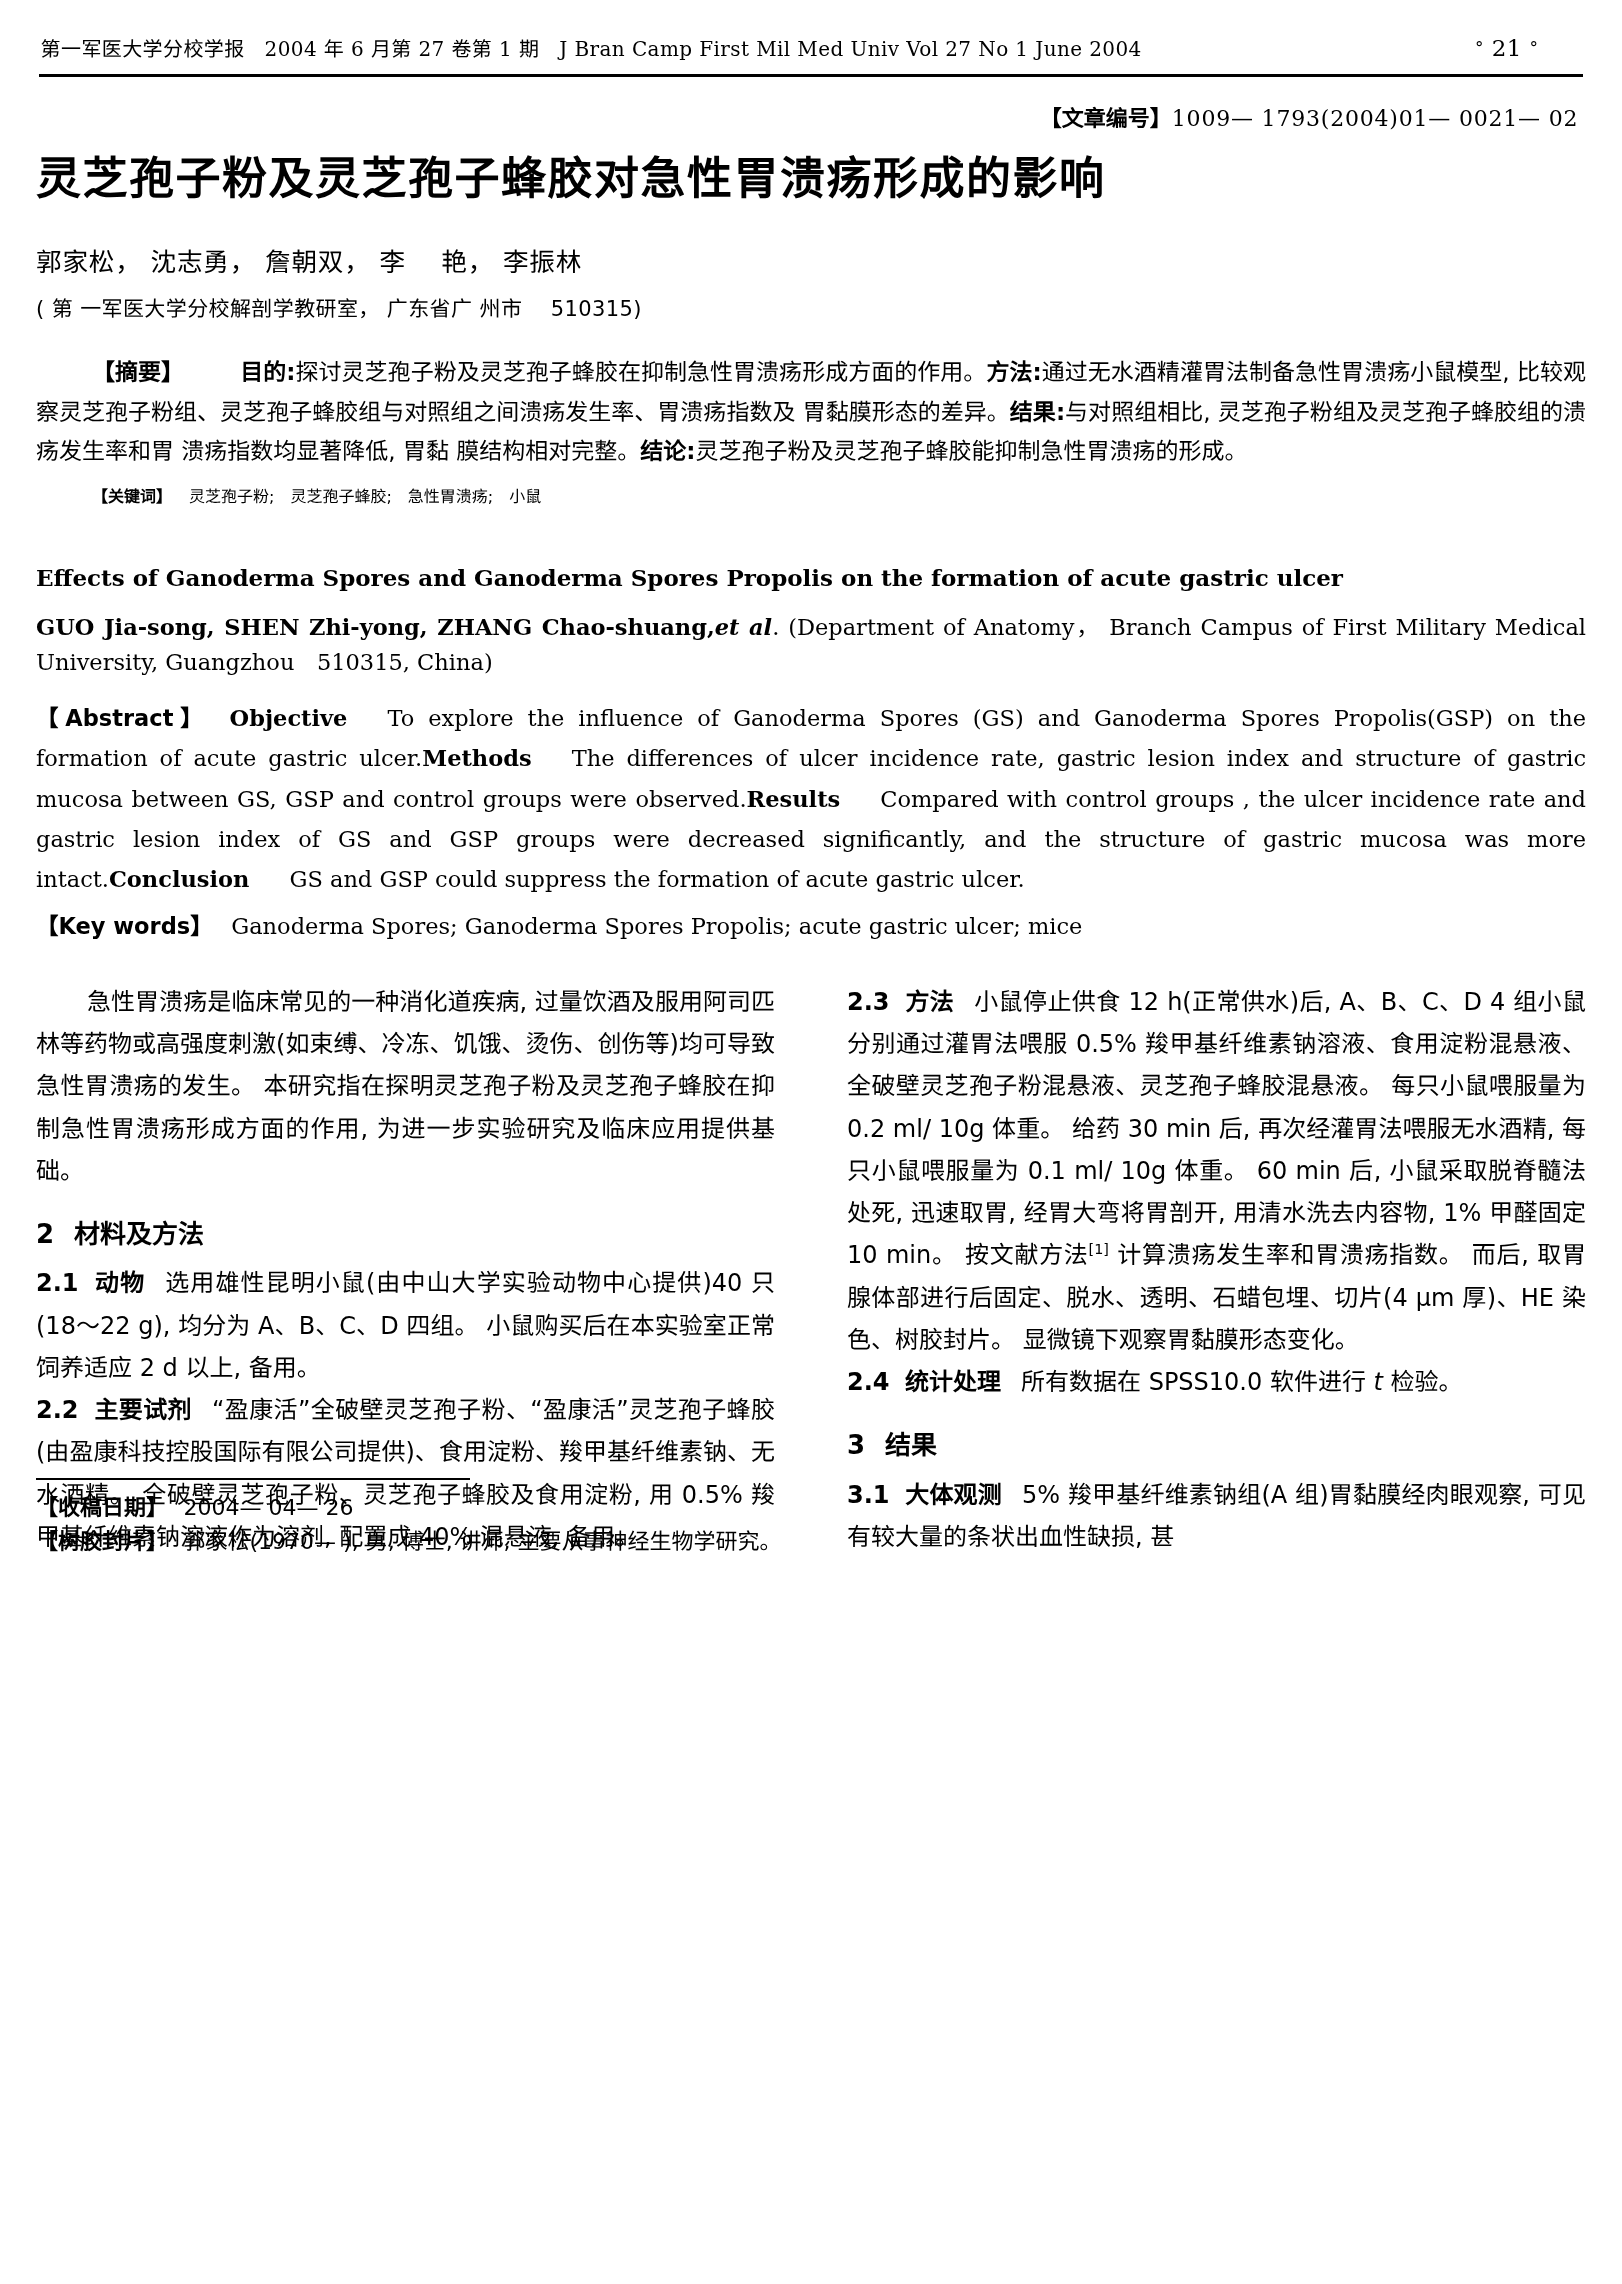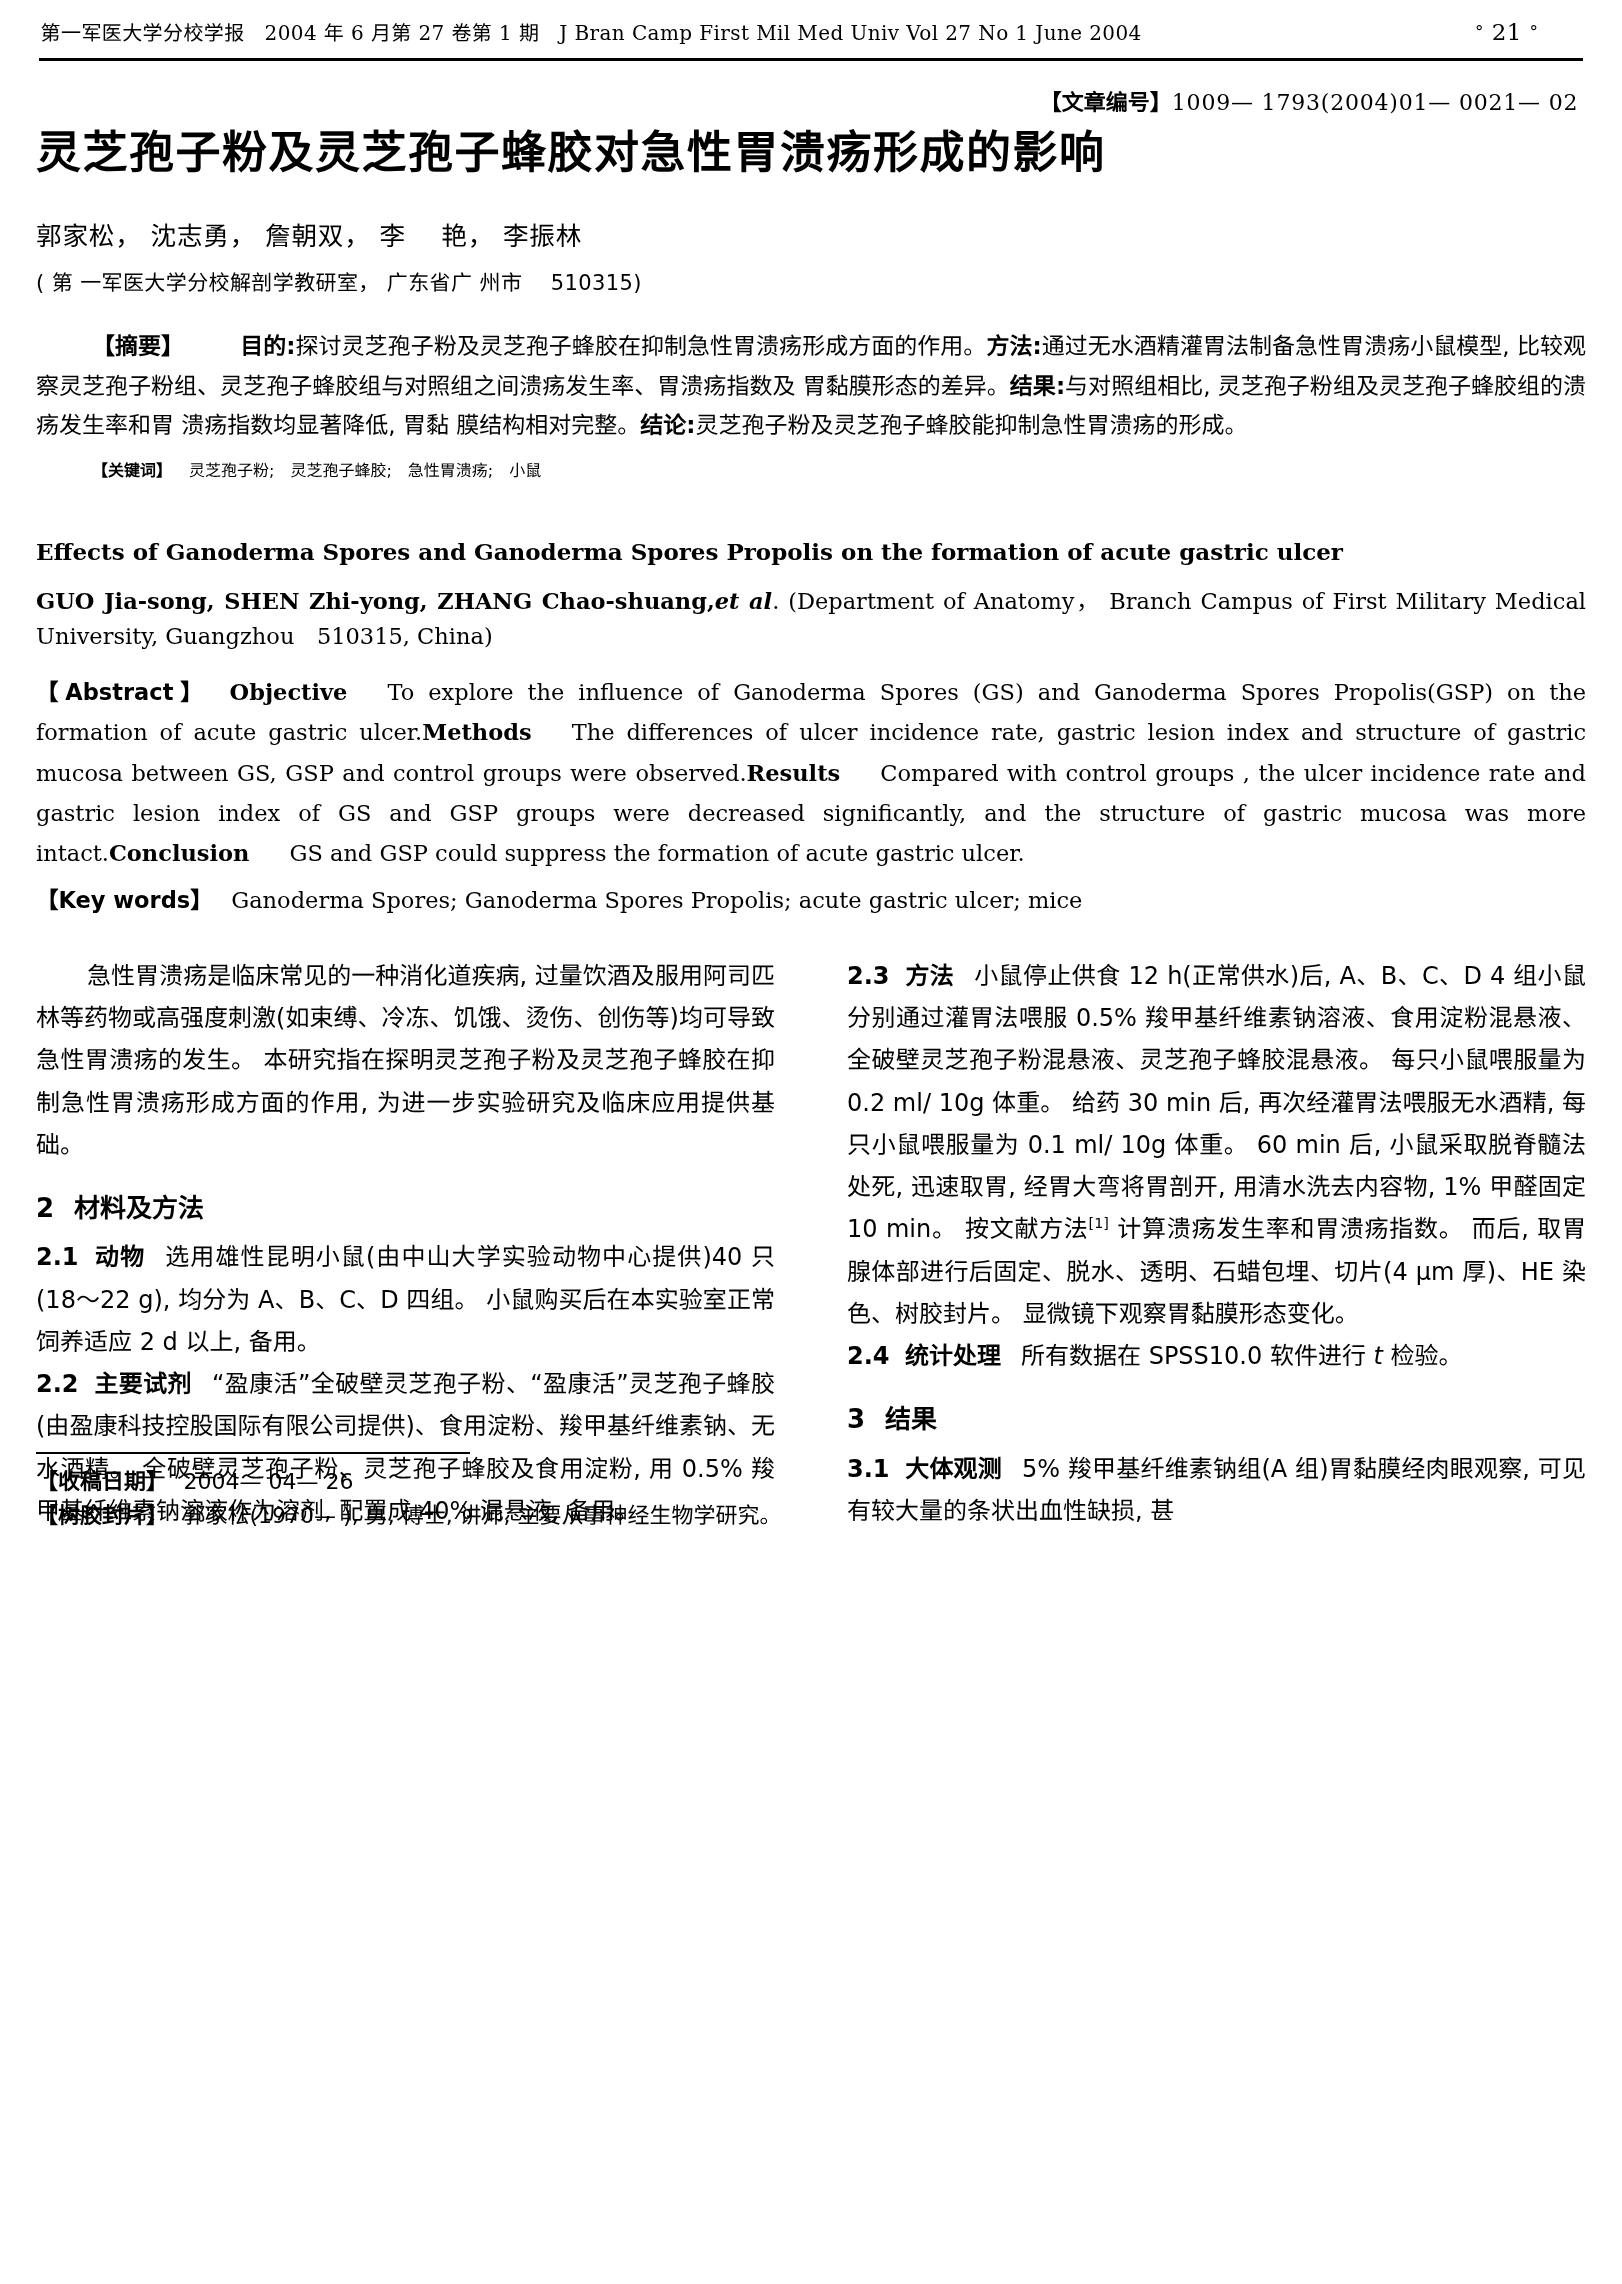--- a/index.html
+++ b/index.html
@@ -25,20 +25,21 @@
   }
 
   
   .runhead {
     display: flex;
     align-items: baseline;
     justify-content: space-between;
     padding: 17px 4.6px 0 4.6px;
     font-size: 21px;
     letter-spacing: 0.4px;
+    margin-top: 16px;
   }
   .runhead-left {
     display: flex;
     align-items: baseline;
     white-space: nowrap;
   }
   .runhead-left > span { margin-right: 20px; }
   .runhead-left > span:last-child { margin-right: 0; }
   .runhead-cn { font-family: "DejaVu Sans", "Liberation Sans", sans-serif; font-size: 20px; }
   .runhead-issue { font-size: 20px; }
@@ -64,21 +65,21 @@
   }
   .bracket-label {
     font-family: "DejaVu Sans", "Liberation Sans", sans-serif;
     font-weight: bold;
     letter-spacing: 0;
   }
   .artnum-val { letter-spacing: 0.8px; }
 
   
   .title-cn {
-    margin: 10px 0 0 0;
+    margin: 20px 0 0 0;
     font-family: "DejaVu Sans", "Liberation Sans", sans-serif;
     font-weight: bold;
     font-size: 45px;
     letter-spacing: 1.5px;
     line-height: 1.22;
   }
 
   
   .authors-cn {
     margin: 34px 0 0 0;

